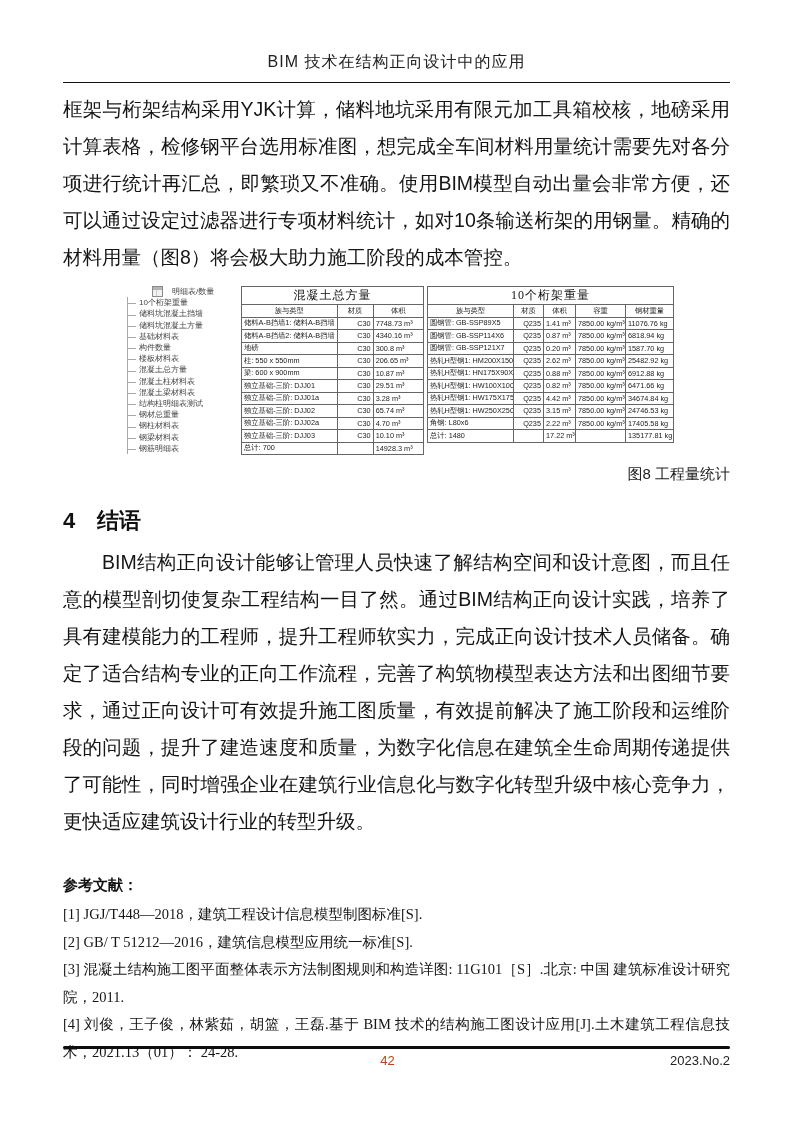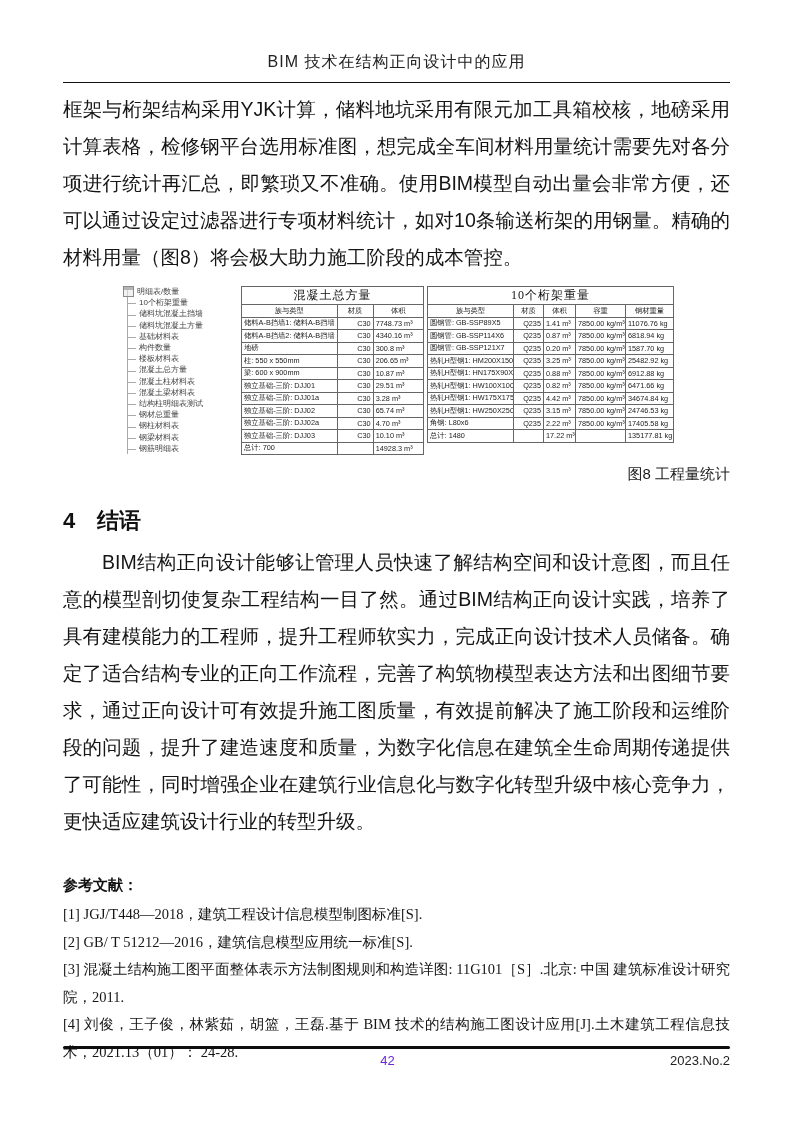--- a/index.html
+++ b/index.html
@@ -21,21 +21,21 @@
   
   .para{
     font-size:19.5px;line-height:37px;text-align:justify;
     margin:8px 0 0 0;color:#151515;
   }
   .para.indent{text-indent:2em;}
 
   
   .figure-row{display:flex;align-items:flex-start;margin:10px 0 0 60px;}
   .tree{width:116px;font-size:8px;color:#444;line-height:11.2px;flex:none;}
-  .tree-root{display:flex;align-items:center;gap:3px;white-space:nowrap;}
+  .tree-root{display:flex;align-items:center;gap:9px;white-space:nowrap;margin-left:29px;}
   .tree-root .node-icon{
     width:9px;height:9px;flex:none;border:1px solid #8a8a8a;
     background:
       linear-gradient(#b5b5b5 0 2.5px, transparent 2.5px),
       linear-gradient(90deg, transparent 0 3px, #cfcfcf 3px 3.8px, transparent 3.8px);
     background-color:#f2f2f2;
   }
   .tree-children{margin-left:4px;border-left:1px solid #a9a9a9;}
   .tree-item{position:relative;padding-left:11px;white-space:nowrap;}
   .tree-item::before{content:"";position:absolute;left:0;top:55%;width:8px;height:1px;background:#a9a9a9;}
@@ -62,21 +62,21 @@
   .sec-head{margin:22px 0 0 0;font-size:22px;font-weight:bold;color:#111;}
   .sec-head .sec-no{display:inline-block;width:34px;}
 
   
   .ref-head{margin-top:36px;font-size:15px;font-weight:bold;color:#111;}
   .ref-list{margin-top:6px;font-size:14.5px;line-height:27.5px;color:#151515;}
   .ref-item{text-align:justify;font-family:Liberation Serif, serif;}
 
   
   .footrule{position:absolute;left:63px;top:1046px;width:667px;height:3px;background:#0d0d0d;border-radius:2px;}
-  .foot-page{position:absolute;left:0;top:1053px;width:775px;text-align:center;font-size:13px;color:#6d28d9;}
+  .foot-page{position:absolute;left:0;top:1053px;width:775px;text-align:center;font-size:13px;color:#c2410c;}
   .foot-issue{position:absolute;right:63px;top:1053px;font-size:13px;color:#222;}
 </style>
 </head>
 <body>
 
 <div class="page">
   <div class="content">
 
     <div class="runhead">BIM 技术在结构正向设计中的应用</div>
     <hr class="headrule">
@@ -278,21 +278,21 @@
               <td>圆钢管: GB-SSP121X7</td>
               <td class="ctr">Q235</td>
               <td class="num">0.20 m³</td>
               <td class="num">7850.00 kg/m³</td>
               <td class="num">1587.70 kg</td>
             </tr>
 
             <tr>
               <td>热轧H型钢1: HM200X150X6X9</td>
               <td class="ctr">Q235</td>
-              <td class="num">3.25 m³</td>
+              <td class="num">2.62 m³</td>
               <td class="num">7850.00 kg/m³</td>
               <td class="num">25482.92 kg</td>
             </tr>
 
             <tr>
               <td>热轧H型钢1: HN175X90X5X8</td>
               <td class="ctr">Q235</td>
               <td class="num">0.88 m³</td>
               <td class="num">7850.00 kg/m³</td>
               <td class="num">6912.88 kg</td>

